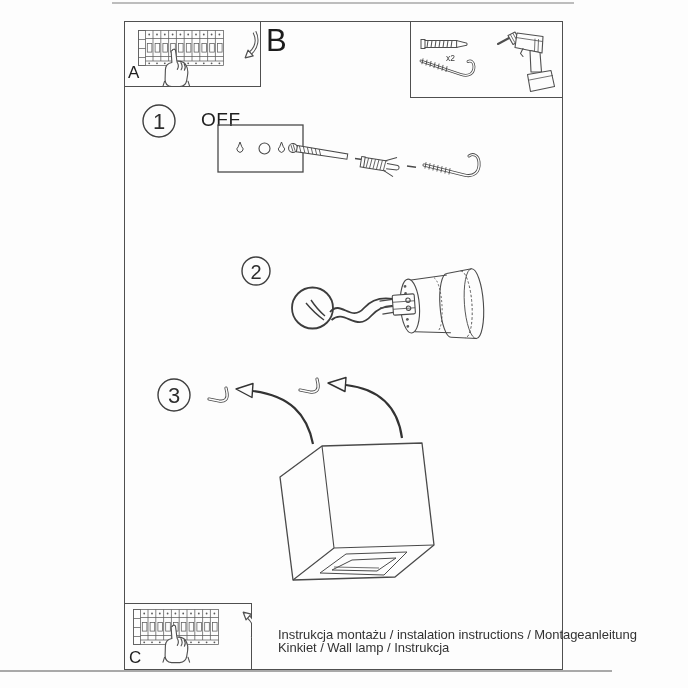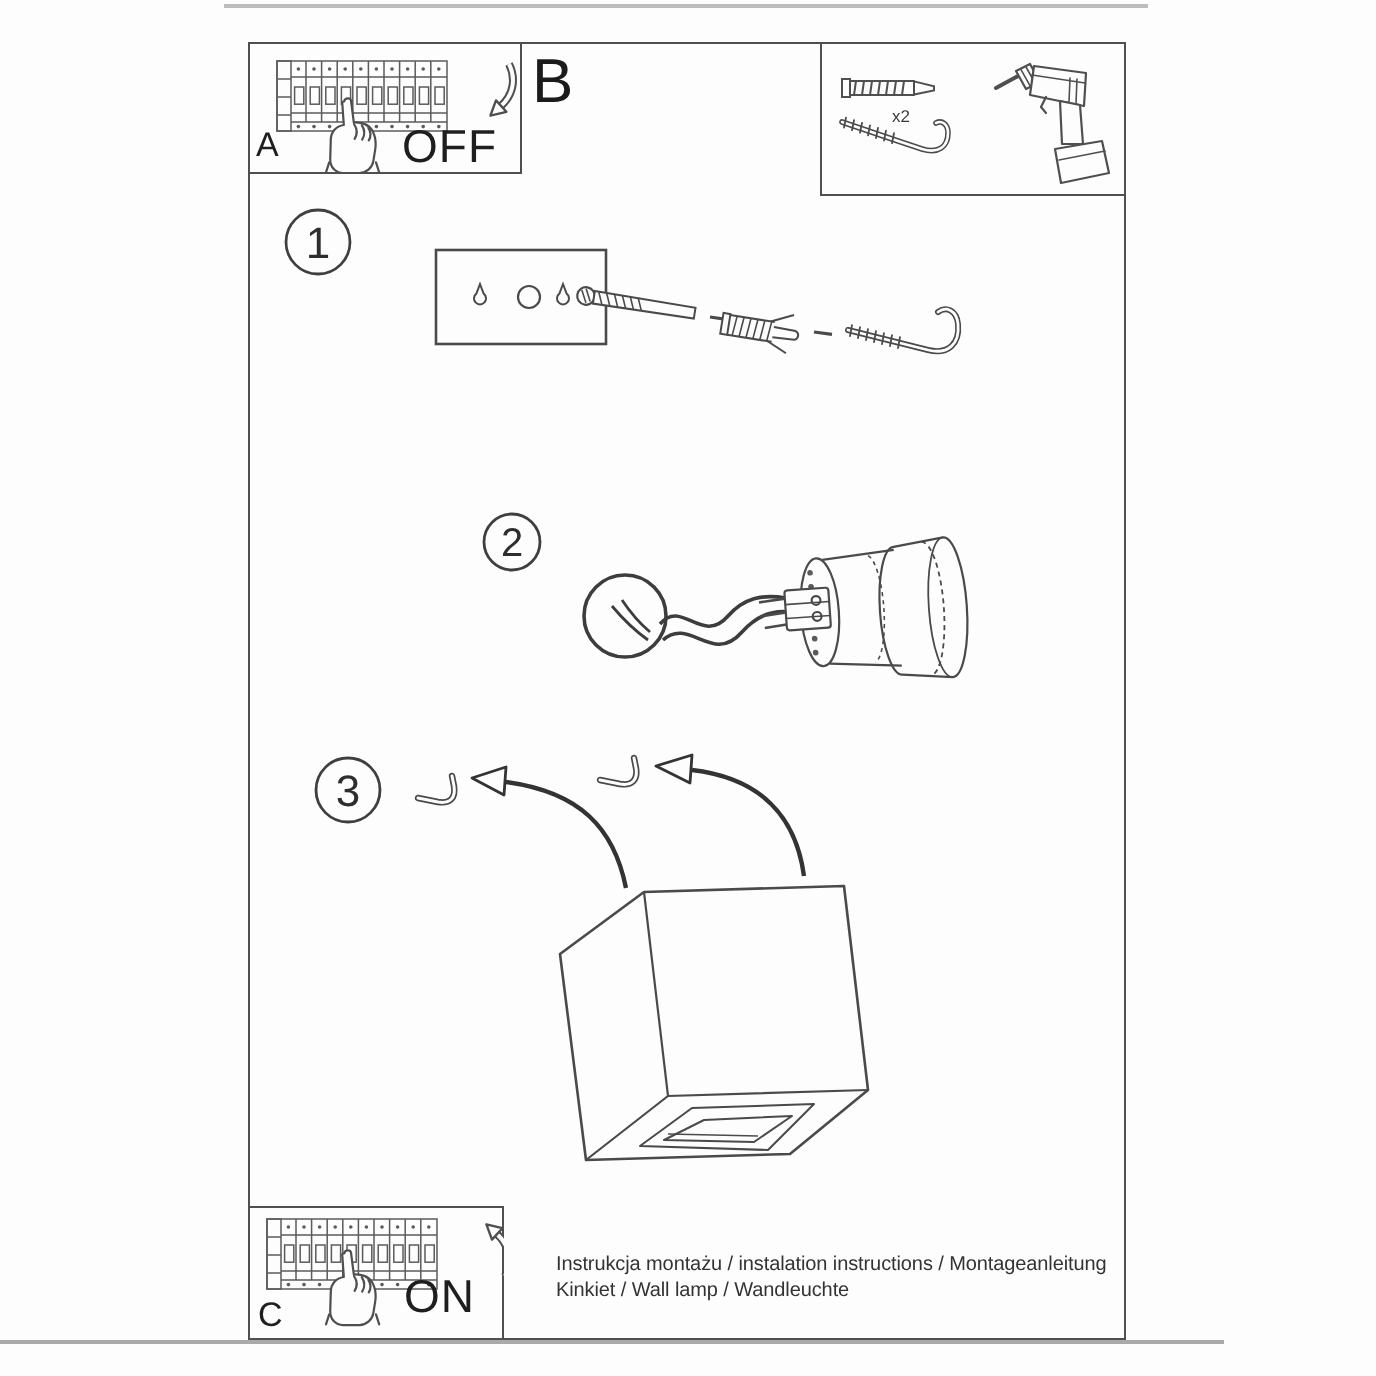--- a/index.html
+++ b/index.html
@@ -9,24 +9,24 @@
   }
   .abs{position:absolute;}
   .edge{position:absolute;background:#bdbdbd;height:1.5px;}
   #frame{left:124px;top:21px;width:439px;height:649px;border:1.5px solid #4f4f4f;box-sizing:border-box;}
   .subbox{box-sizing:border-box;padding-left:28px;}
   #box-a{left:124px;top:21px;width:137px;height:66px;border-right:1.4px solid #4f4f4f;border-bottom:1.4px solid #4f4f4f;}
   #box-tools{left:410px;top:21px;width:153px;height:77px;border-left:1.4px solid #4f4f4f;border-bottom:1.4px solid #4f4f4f;}
   #box-c{left:124px;top:603px;width:128px;height:67px;border-top:1.4px solid #4f4f4f;border-right:1.4px solid #4f4f4f;}
   .lbl{position:absolute;color:#1e1e1e;line-height:1;}
   .letter{font-size:17px;}
-  .state{font-size:23px;letter-spacing:.5px;}
+  .state{font-size:19px;letter-spacing:.5px;margin-top:48px;}
   .stepnum{width:32px;text-align:center;font-size:22px;color:#2e2e2e;}
   .qty{font-size:8.5px;color:#3a3a3a;}
-  .foot{font-size:10px;color:#333;white-space:nowrap;letter-spacing:-0.05px;}
+  .foot{font-size:13px;color:#333;white-space:nowrap;letter-spacing:-0.05px;}
   #big-b{font-size:31px;color:#1b1b1b;}
   svg{display:block;}
   .boxsvg{position:absolute;left:0;top:0;}
 </style>
 </head>
 <body>
 
 <div id="page">
 
   <div class="edge" style="left:112px;top:2px;width:462px;"></div>
@@ -222,15 +222,15 @@
       <g transform="translate(113,36) scale(1,-1)">
           <use href="#g-curve-arrow"></use>
         </g>
       <use href="#g-hand" x="38" y="20"></use>
     </svg>
     <div class="lbl letter" style="left:5px;top:45px;">C</div>
     <div class="lbl state" style="left:78px;top:33px;">ON</div>
   </div>
 
   <div class="lbl foot" style="left:278px;top:628px;">Instrukcja montażu / instalation instructions / Montageanleitung</div>
-  <div class="lbl foot" style="left:278px;top:641px;">Kinkiet / Wall lamp / Wandleuchte</div>
+  <div class="lbl foot" style="left:278px;top:641px;">Kinkiet / Wall lamp / Instrukcja</div>
 
 </div>
 
 </body></html>

